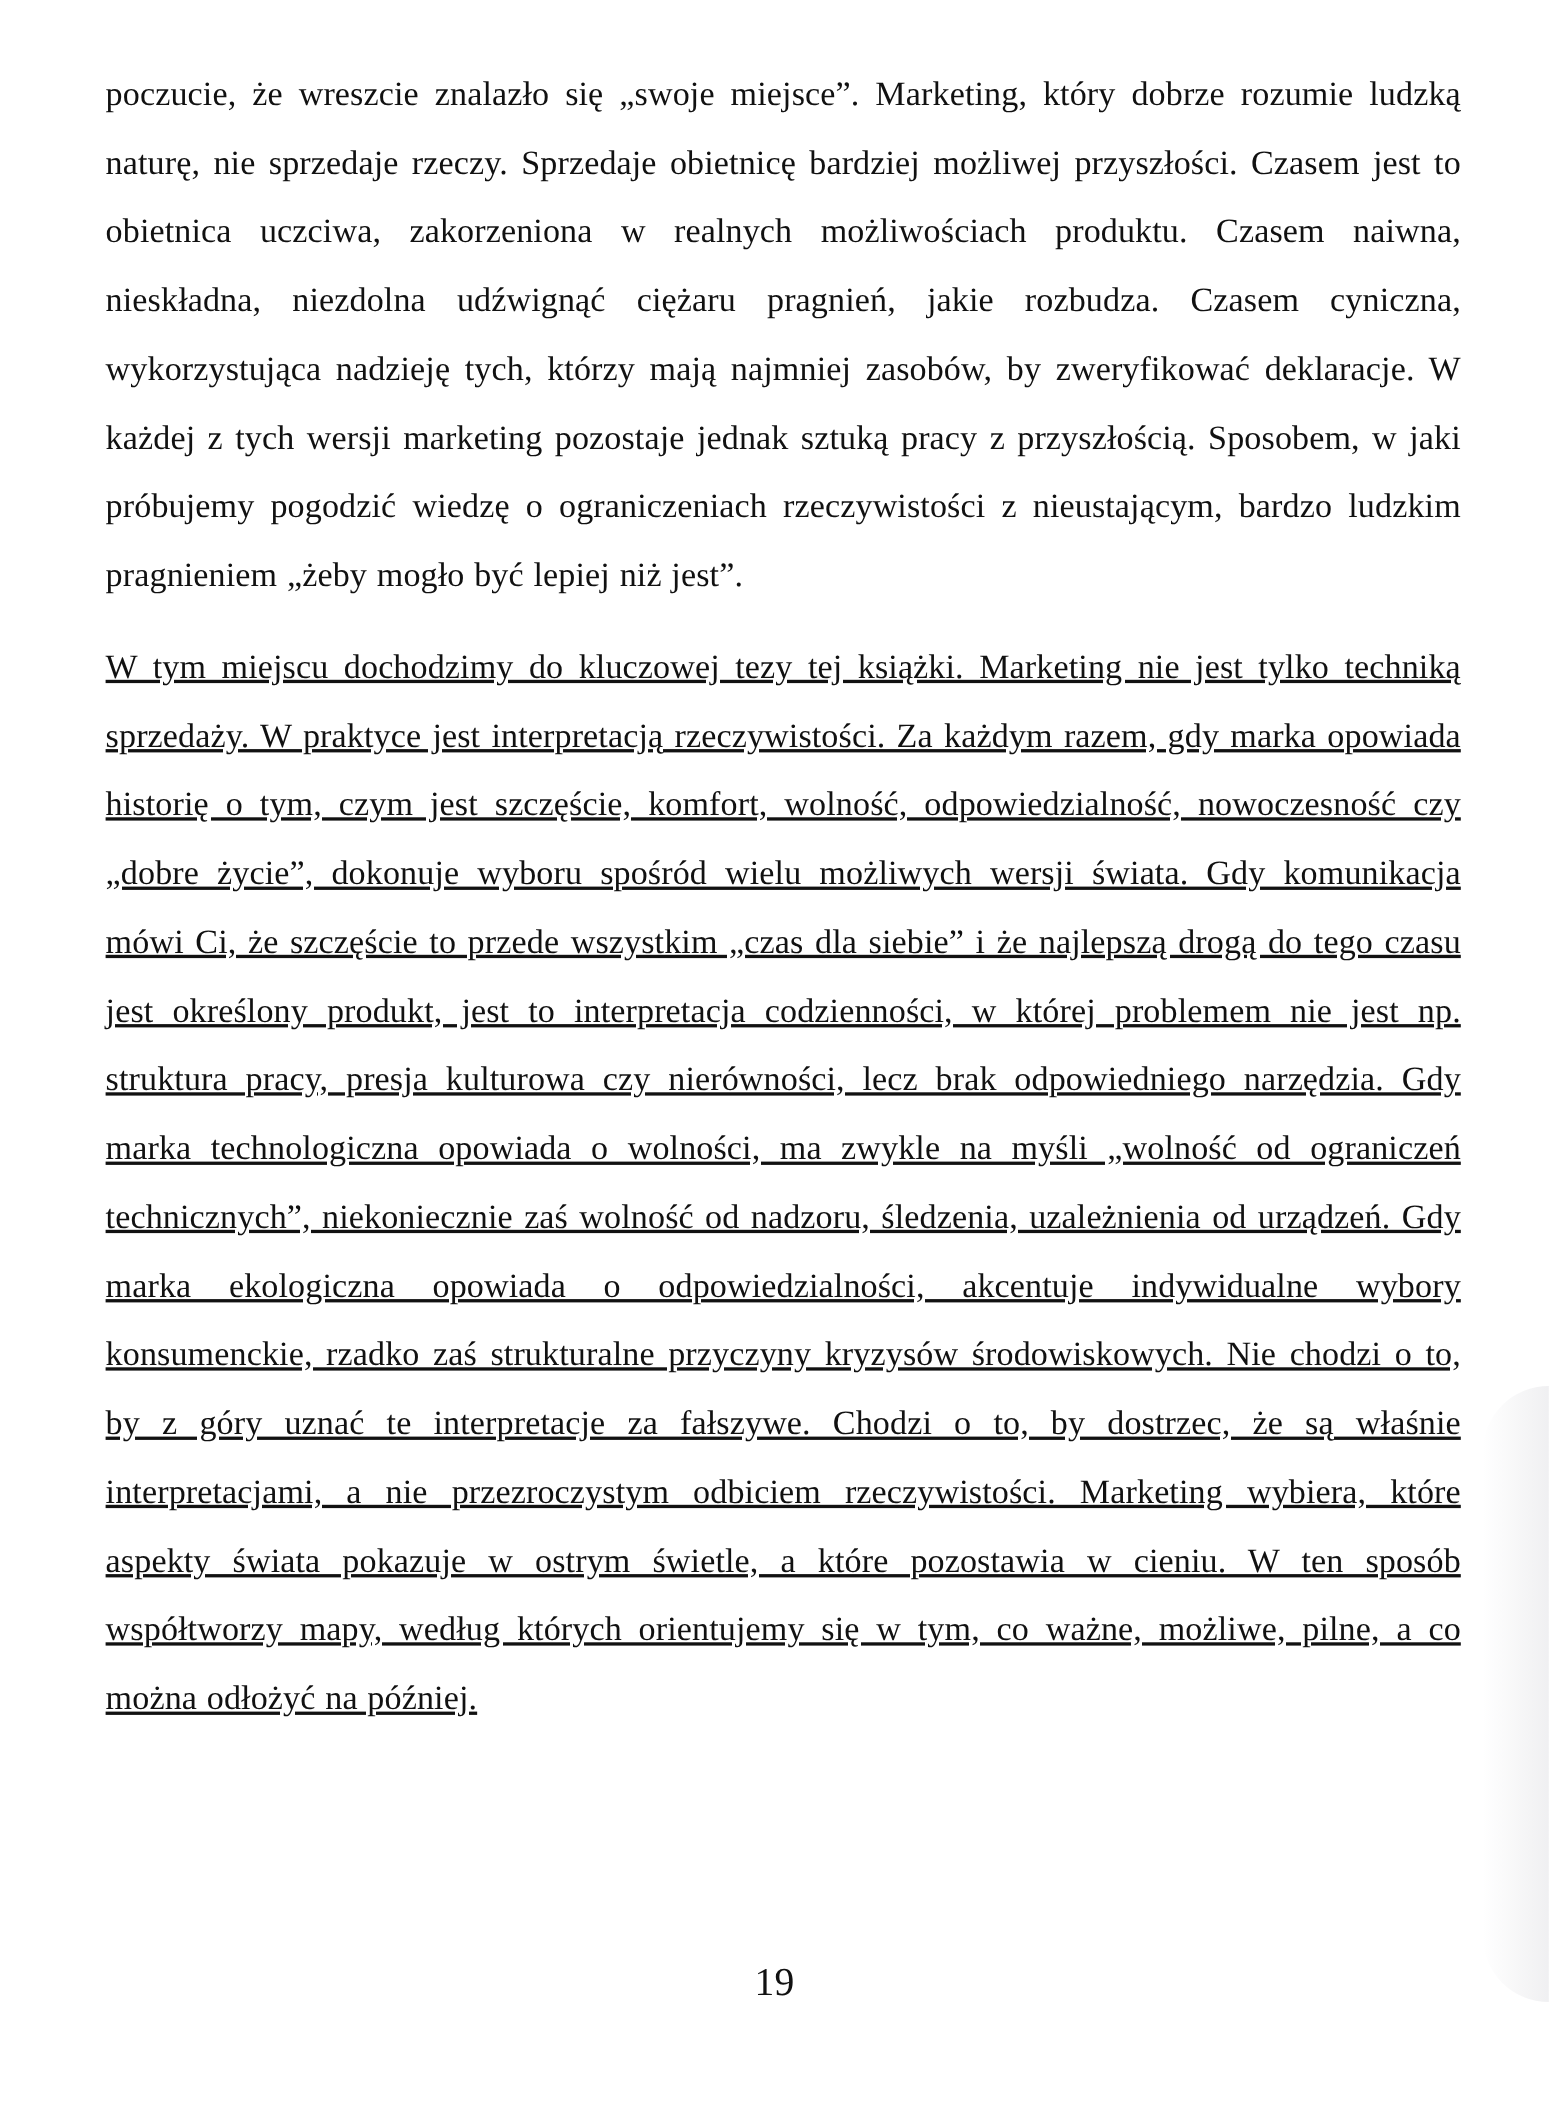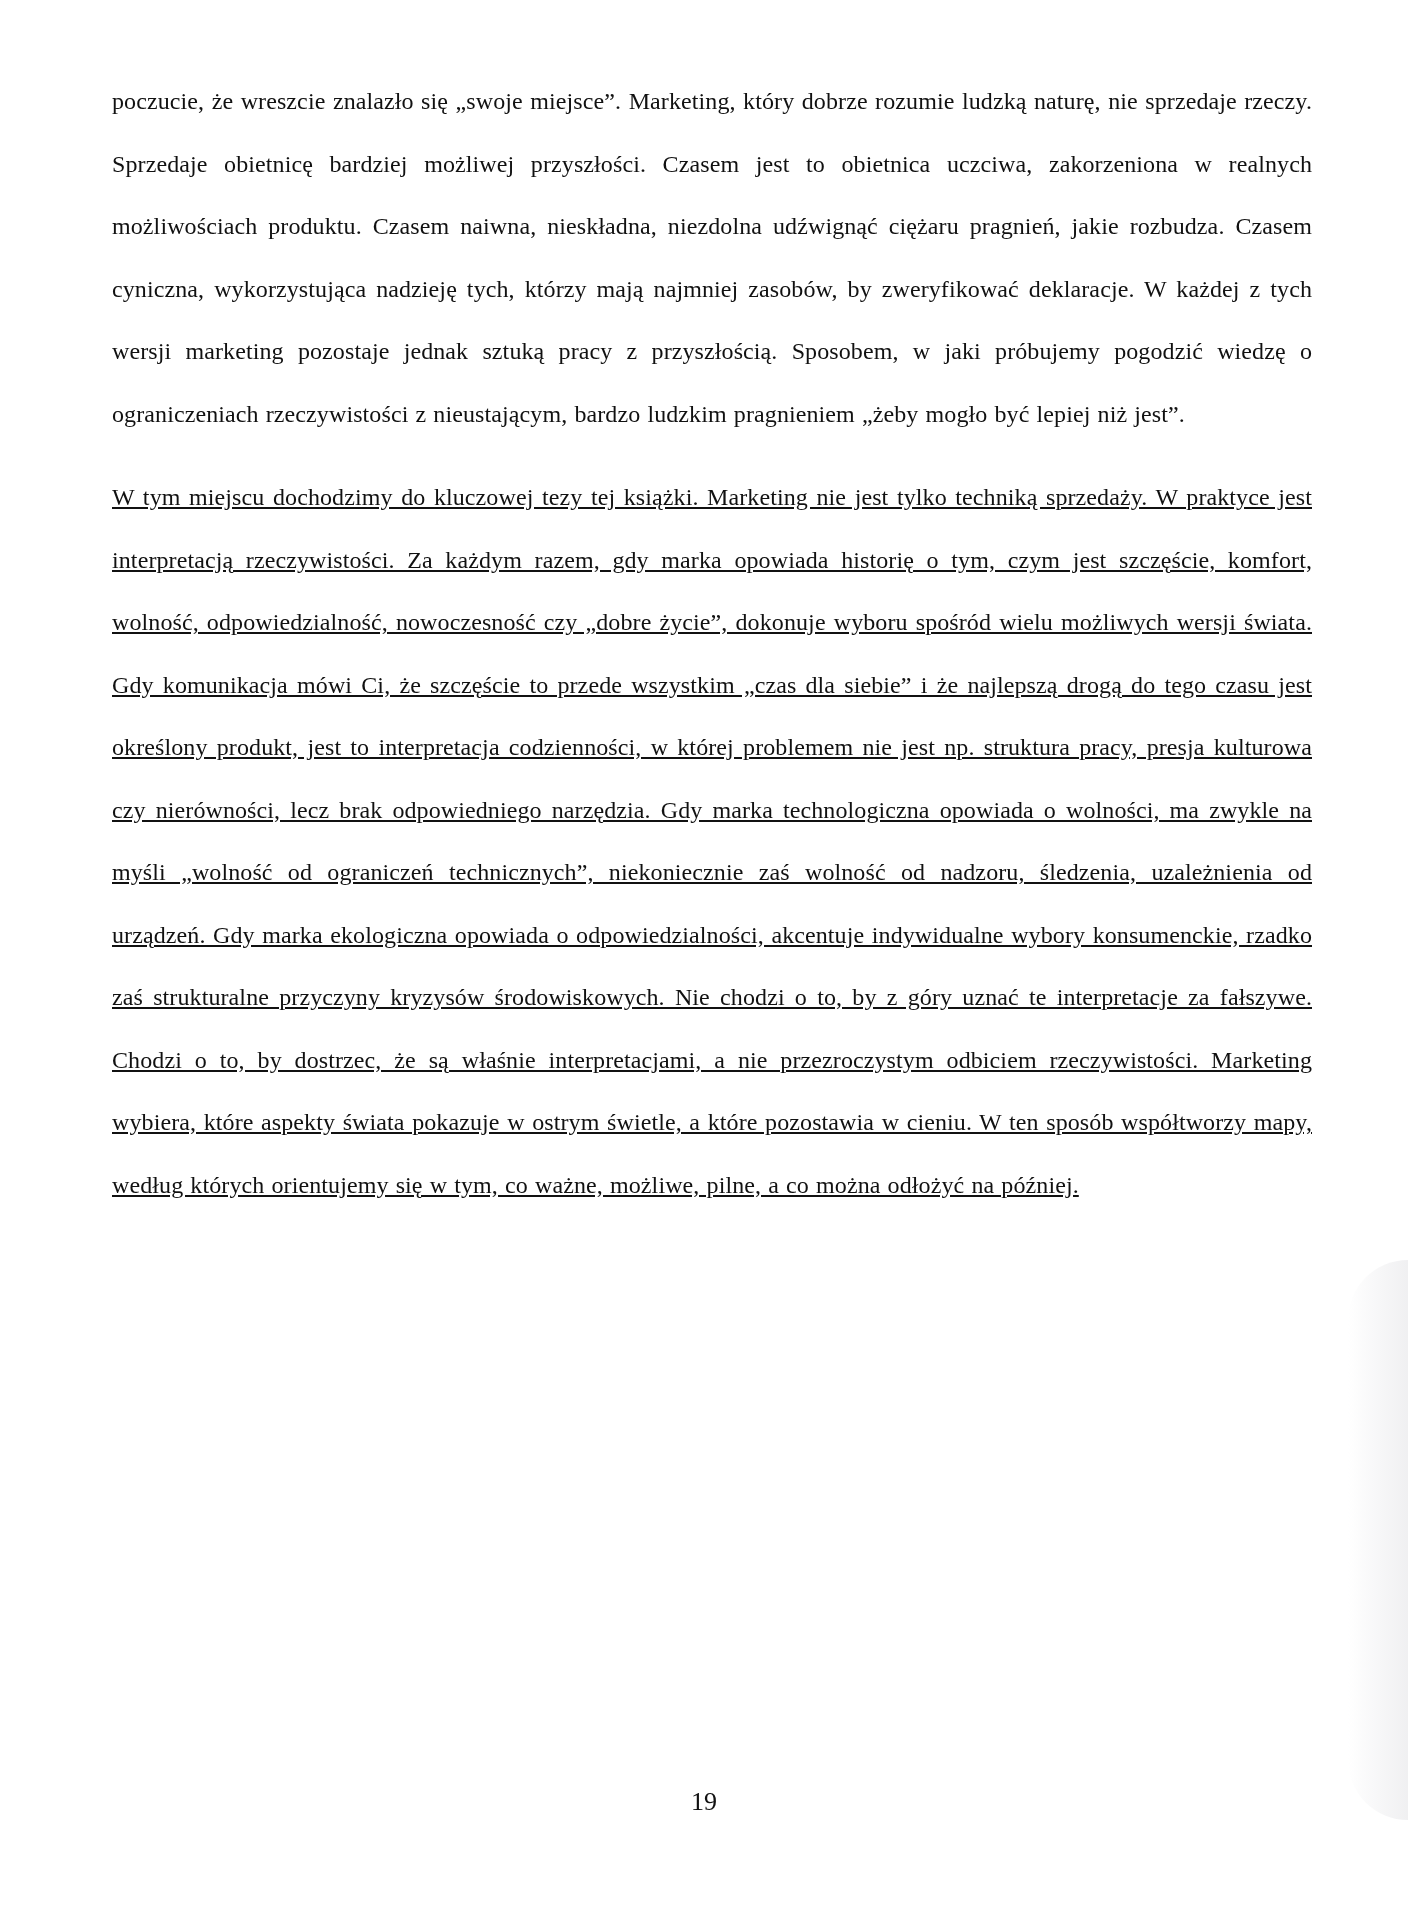--- a/index.html
+++ b/index.html
@@ -32,39 +32,39 @@
       background: linear-gradient(to right, rgba(255,255,255,0) 0%, rgba(238,238,240,0.9) 100%);
       border-radius: 60px 0 0 60px;
     }
     .text-block {
       position: absolute;
       left: 96px;
       top: 54px;
       width: 1232px;
     }
     .paragraph {
-      margin: 16px;
-      font-size: 24px;
+      margin: 0;
+      font-size: 31px;
       line-height: 62.5px;
       text-align: justify;
       text-align-last: left;
       letter-spacing: 0.1px;
       word-spacing: 1px;
     }
     .paragraph + .paragraph {
       margin-top: 21px;
       text-decoration: underline;
     }
     .page-number {
       position: absolute;
       left: 0;
       width: 1408px;
       top: 1782px;
       text-align: center;
-      font-size: 26px;
+      font-size: 36px;
       line-height: 40px;
     }
   </style>
 </head>
 <body>
 
 <div class="page">
   <div class="edge-shadow"></div>
 
   <div class="text-block">

